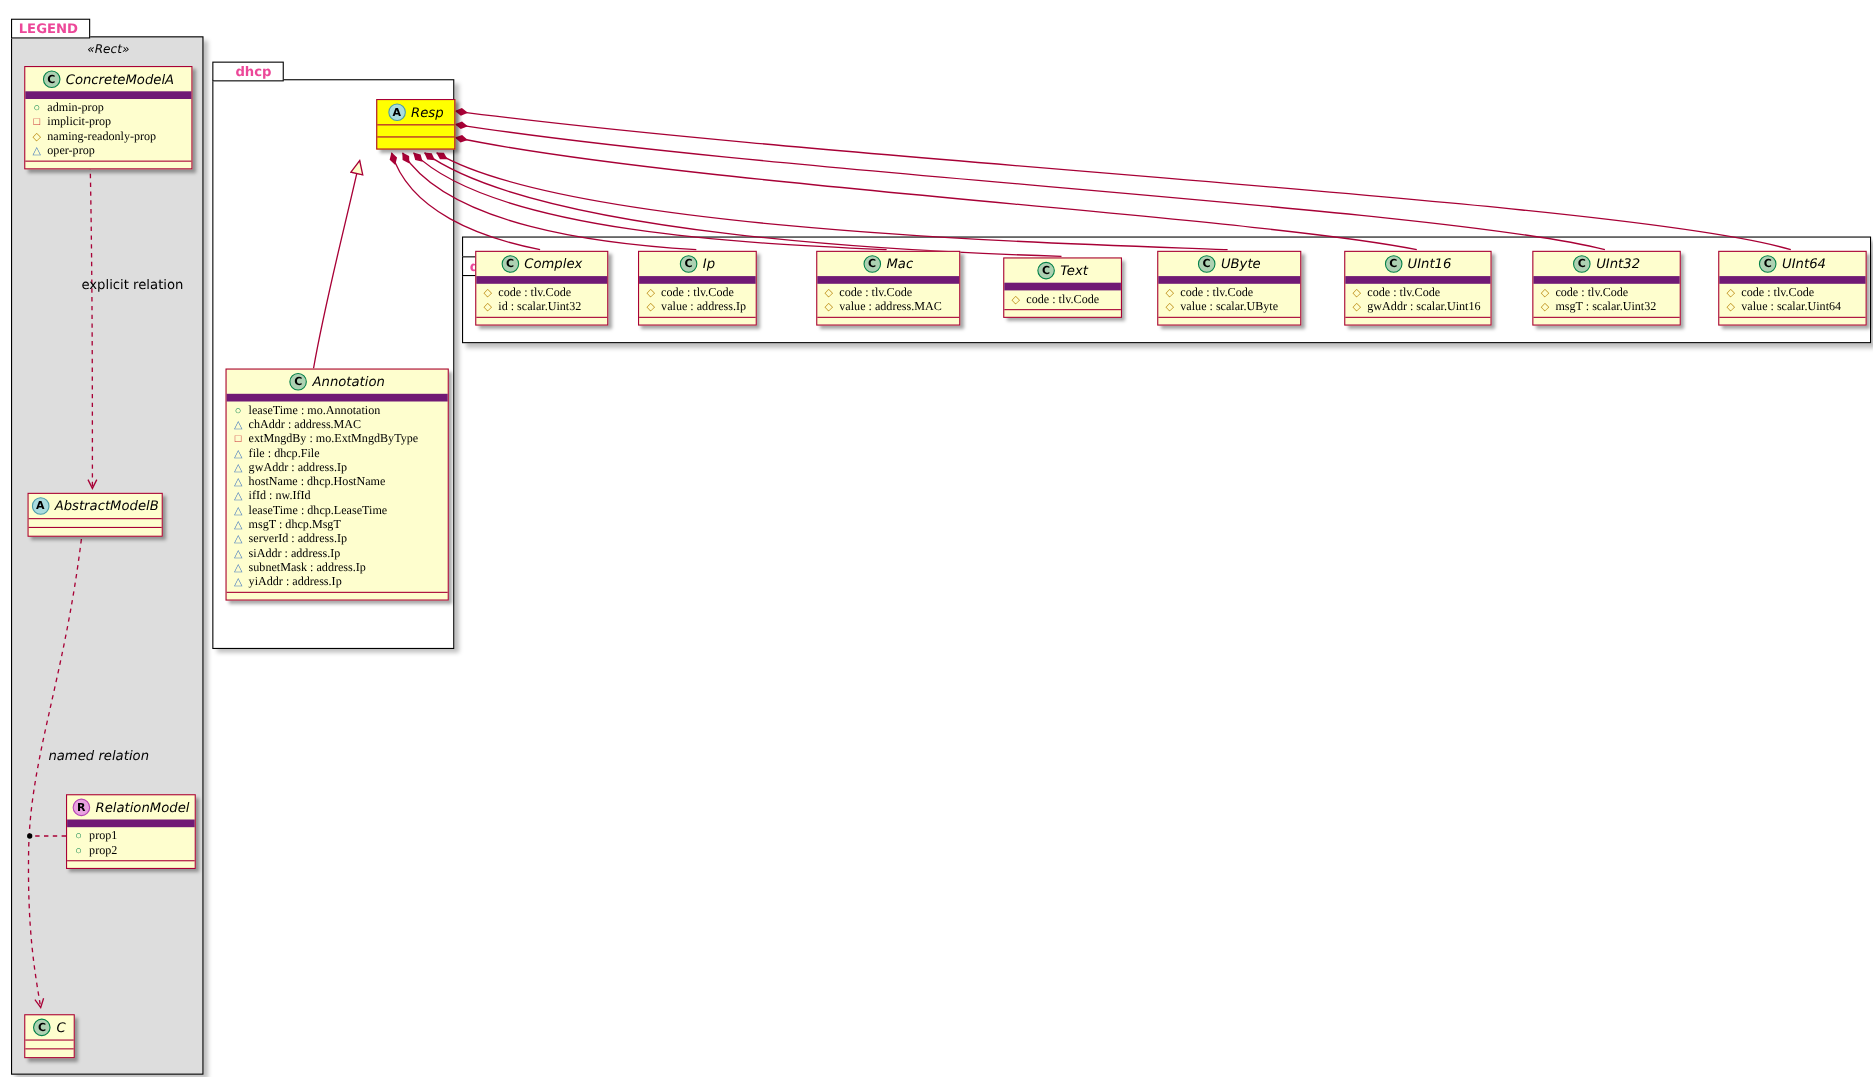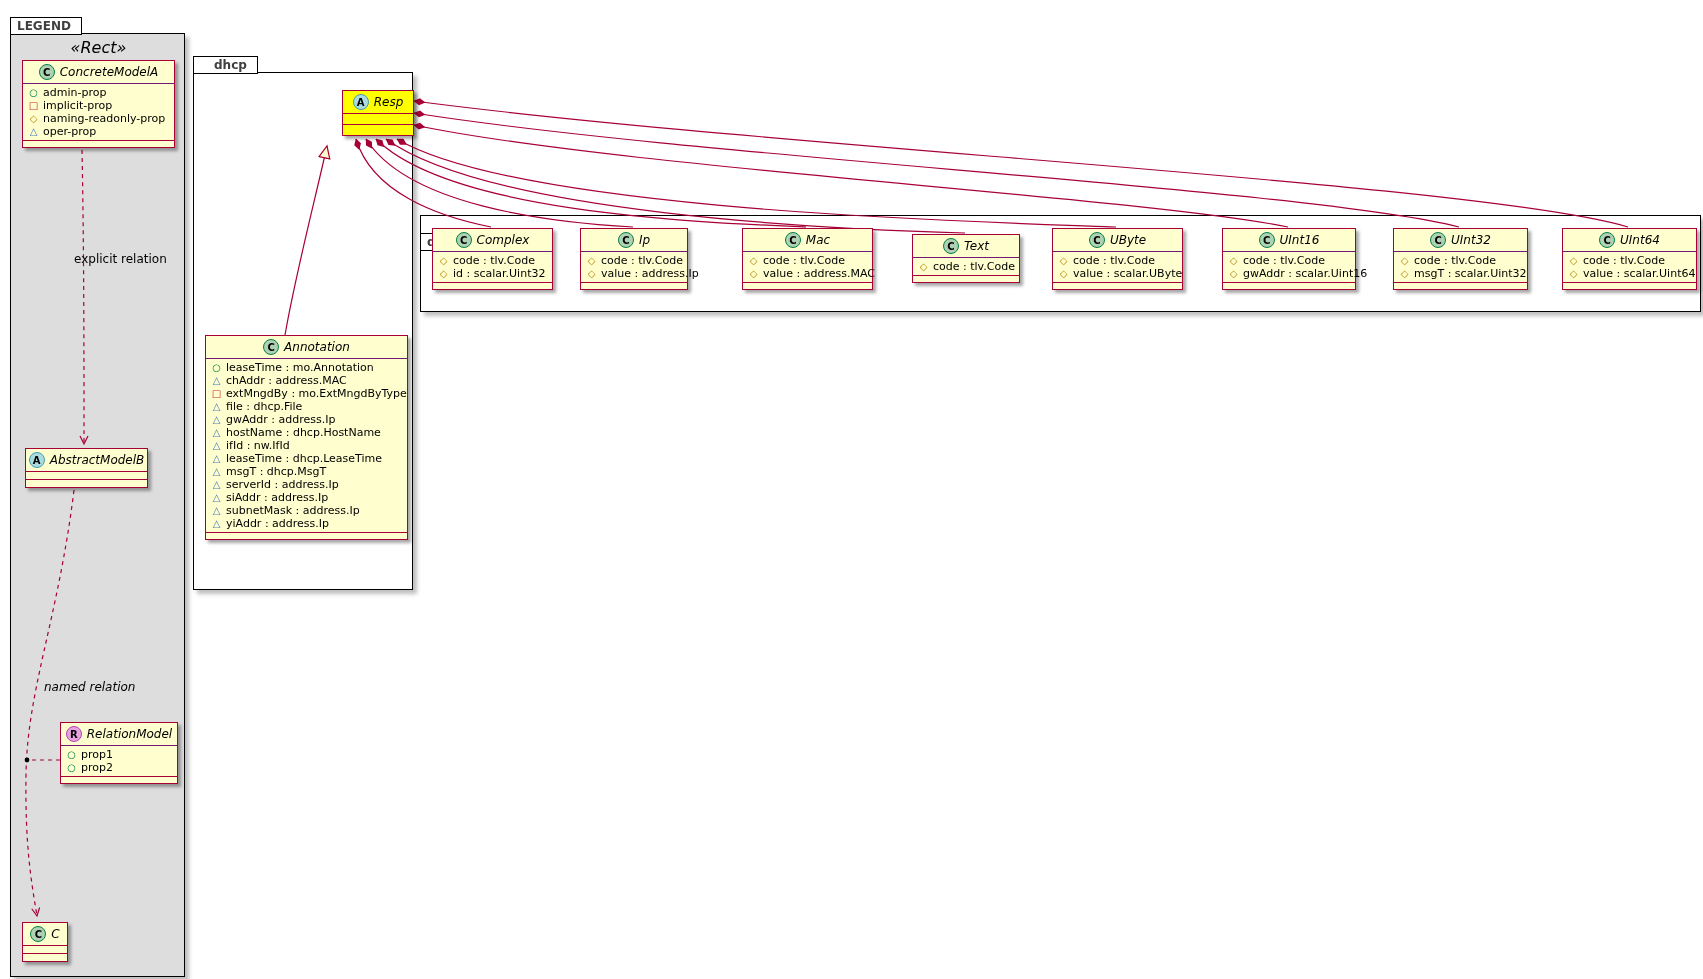--- a/index.html
+++ b/index.html
@@ -2,21 +2,21 @@
 <html><head>
 <meta charset="utf-8">
 <style>
   * { margin:0; padding:0; box-sizing:border-box; }
   body { font-family:"DejaVu Sans", sans-serif; background:#fff; }
   #canvas { position:relative; width:1703px; height:979px; background:#fff; overflow:hidden; }
 
   
   .pkg-tab {
     position:absolute; z-index:1; background:#fff; border:1.5px solid #000;
-    font-weight:bold; font-size:12px; padding:1px 10px 1px 6px; color:#404040;
+    font-weight:bold; font-size:12px; padding:1px 10px 1px 6px; color:#ec4899;
   }
   .pkg-body { position:absolute; z-index:0; border:1.5px solid #000; background:#fff;
     box-shadow:4px 4px 4px rgba(0,0,0,.25); }
   .legend-body { background:#DDDDDD; }
 
   
   .uml-class {
     position:absolute; z-index:3; background:#FEFECE; border:1.5px solid #A80036;
     box-shadow:3px 3px 3px rgba(0,0,0,.35); font-size:11px; color:#000;
   }
@@ -25,31 +25,31 @@
   .spot {
     width:16px; height:16px; border-radius:50%; flex:none;
     display:flex; align-items:center; justify-content:center;
     font-size:10px; font-weight:bold; color:#000;
   }
   .spot-c { background:#ADD1B2; border:1px solid #038048; }
   .spot-a { background:#A9DCDF; border:1px solid #4A9BAA; }
   .spot-r { background:#E8A2E0; border:1px solid #B544B5; }
   .cls-name { font-size:12px;font-style:italic; }
   .abstract .cls-name { font-style:italic; }
-  .cls-attrs { border-top:1px solid #701a75; padding:2px 5px; }
+  .cls-attrs { border-top:7px solid #701a75; padding:2px 5px;font-family:Liberation Serif, serif; }
   .cls-methods { border-top:1px solid #A80036; height:7px; }
   .empty-sec { border-top:1px solid #A80036; height:8px; }
   .attr { display:flex; align-items:center; gap:4px; line-height:13px; white-space:nowrap; }
   .fi { font-size:10px; line-height:13px; width:11px; text-align:center; flex:none; }
   .fi-circle::before   { content:"\25CB"; color:#038048; }
   .fi-square::before   { content:"\25A1"; color:#C82930; }
   .fi-diamond::before  { content:"\25C7"; color:#B8860B; }
   .fi-triangle::before { content:"\25B3"; color:#4C7FBE; }
 
-  .stereotype { position:absolute; z-index:2; font-size:16px; font-style:italic; text-align:center; color:#000; }
+  .stereotype { position:absolute; z-index:2; font-size:11px; font-style:italic; text-align:center; color:#000; }
   .rel-label { position:absolute; z-index:4; font-size:12px; color:#000; white-space:nowrap; }
 
   #relations { position:absolute; left:0; top:0; z-index:2; pointer-events:none; }
 </style>
 </head>
 <body>
 
 <div id="canvas">
 
   <div class="pkg-tab" style="left:10px; top:17px;">LEGEND</div>

